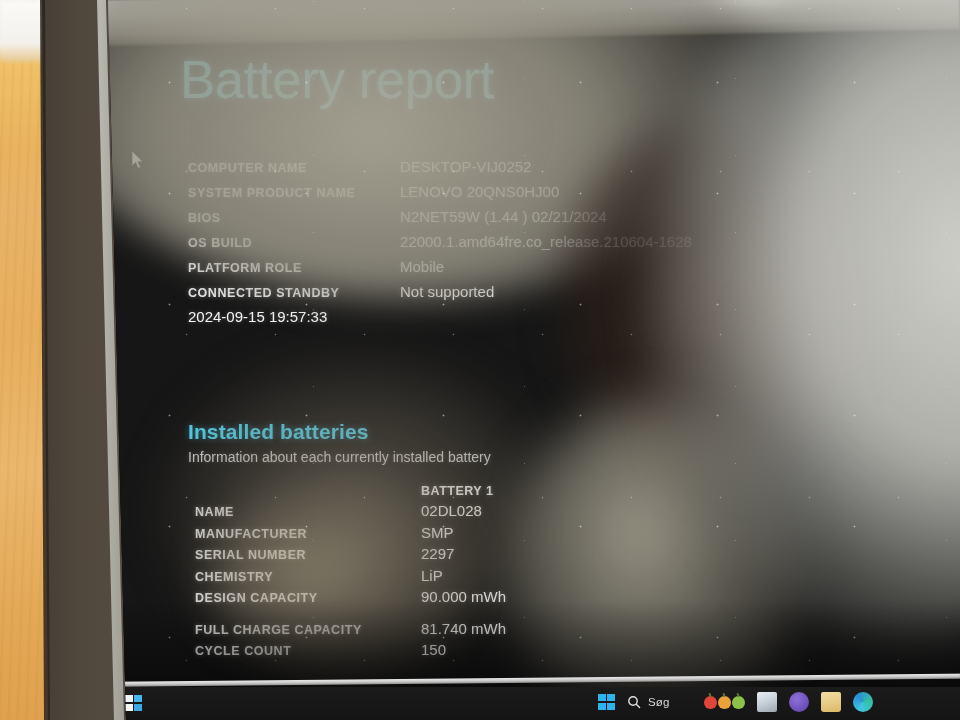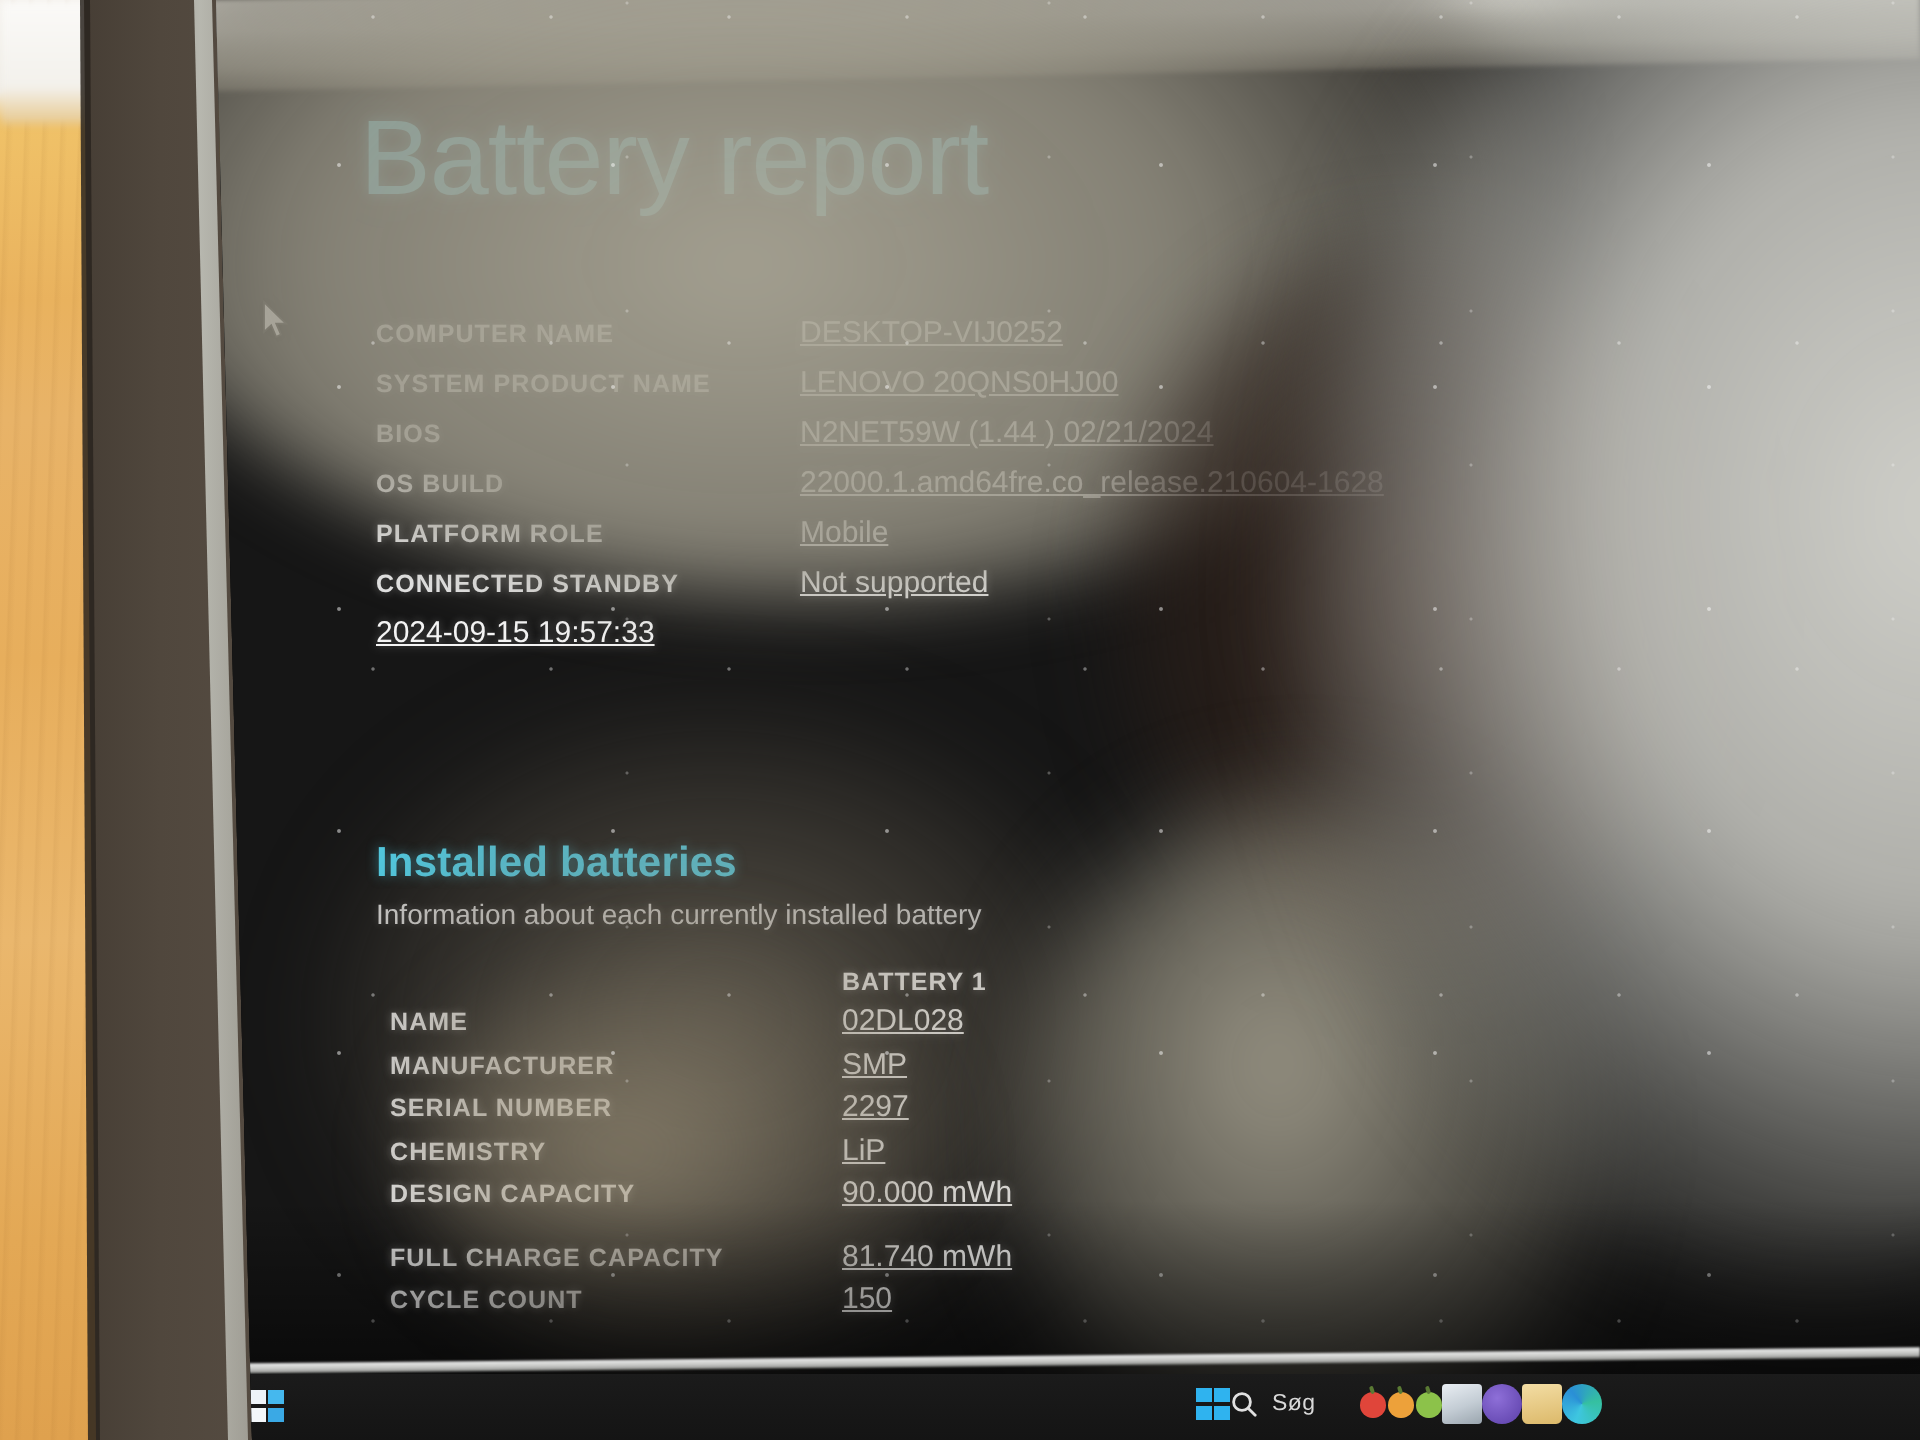--- a/index.html
+++ b/index.html
@@ -157,21 +157,20 @@
   .info-table { position: absolute; }
   .info-row { display: flex; align-items: baseline; }
   .lbl {
     font-size: 12.5px; font-weight: bold; letter-spacing: .55px;
     color: #e2e2e2; white-space: nowrap;
     text-shadow: 0 0 4px rgba(255,255,255,.35);
   }
   .val {
     font-size: 15px; color: #f4f4f4; white-space: nowrap;
     text-shadow: 0 0 4px rgba(255,255,255,.30);
-    text-decoration: underline;
   }
 
   
   #sysinfo { left: 100px; top: 158px; }
   #sysinfo .info-row { height: 25px; }
   #sysinfo .lbl { width: 212px; }
 
   
   #sec-heading {
     position: absolute; left: 100px; top: 420px;
@@ -220,21 +219,21 @@
   }
   #taskbar-left-icon {
     position: absolute; left: 37px; bottom: 8px; width: 20px; height: 17px;
     display: flex;
   }
   .winlogo { display: inline-flex; flex-wrap: wrap; width: 17px; height: 16px; gap: 1.5px; }
   .winlogo span { width: 7.5px; height: 7px; display: block; }
 
   #taskbar-center {
     position: absolute; left: 510px; bottom: 3px; height: 30px;
-    display: flex; align-items: center; 
+    display: flex; align-items: center; gap: 12px;
   }
   .tb-item { display: flex; align-items: center; gap: 7px; }
   #search-label { font-size: 11.5px; color: #d8d8d8; letter-spacing: .2px; }
   .tb-ico { width: 20px; height: 20px; border-radius: 3px; display: block; }
 
   #fruit-icons { display: flex; align-items: flex-end; gap: 1px; margin-left: 22px; }
   .fruit { width: 13px; height: 13px; border-radius: 50% 50% 48% 48%; position: relative; }
   .fruit::after {
     content: ''; position: absolute; top: -2.5px; left: 5px;
     width: 2px; height: 4px; background: #5a7a33; border-radius: 1px;

